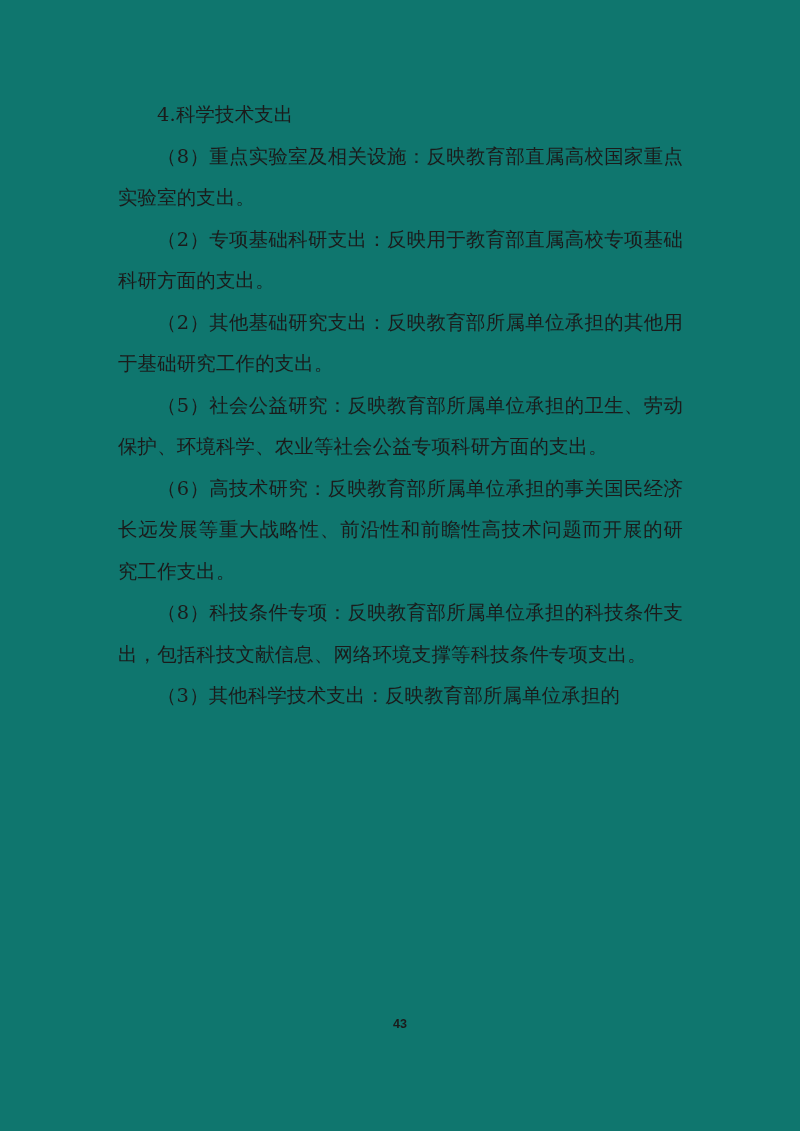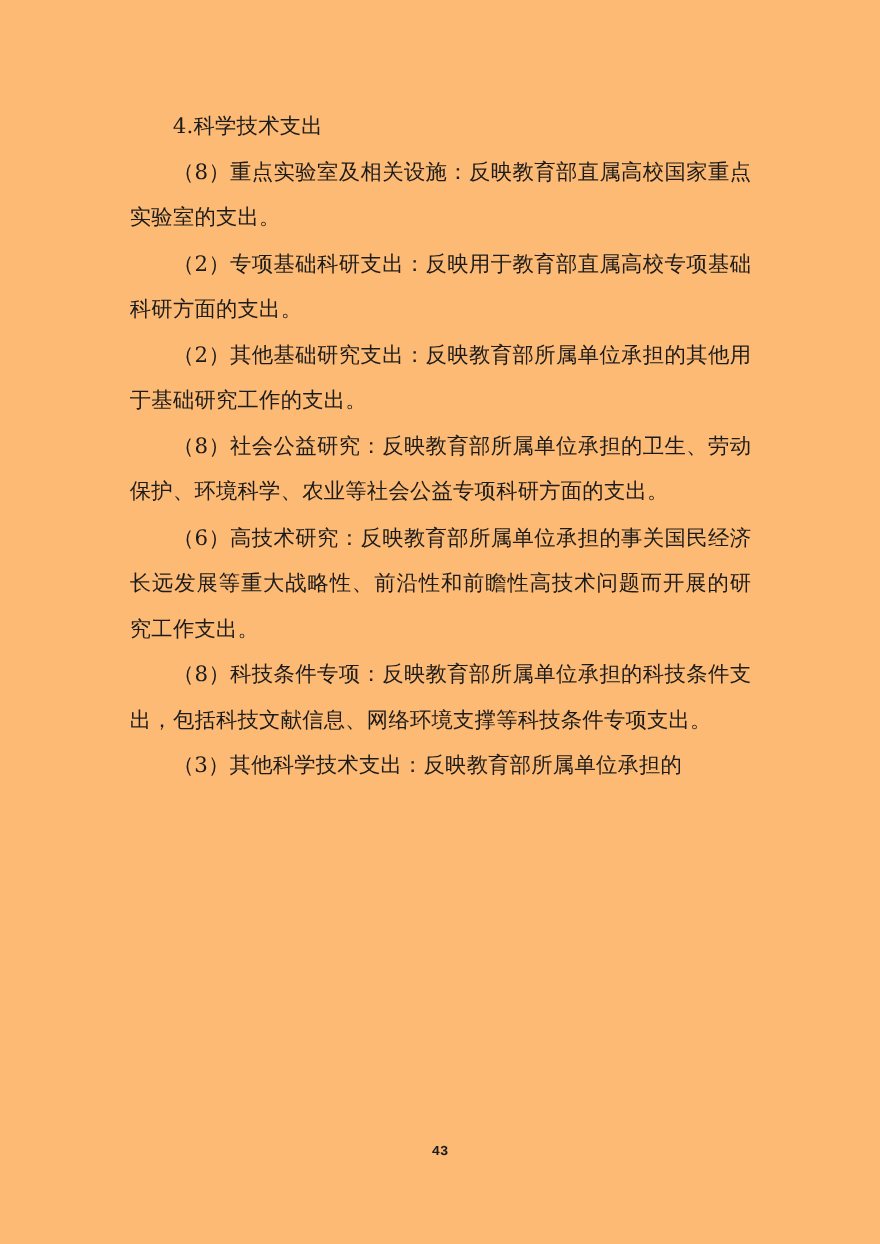--- a/index.html
+++ b/index.html
@@ -4,21 +4,21 @@
 <style>
   html, body {
     margin: 0;
     padding: 0;
     background: #f0f0f0;
   }
   .page {
     position: relative;
     width: 800px;
     height: 1131px;
-    background: #fdba74;
+    background: #0f766e;
     margin: 0 auto;
     overflow: hidden;
     box-sizing: border-box;
   }
   .content {
     position: absolute;
     left: 118px;
     top: 94px;
     width: 565px;
   }
@@ -31,36 +31,36 @@
     text-justify: inter-character;
     text-indent: 39px;
     margin: 0 0 0 0;
     letter-spacing: 0.2px;
     word-break: break-all;
   }
   .page-number {
     position: absolute;
     left: 0;
     right: 0;
-    top: 1040px;
+    top: 1017px;
     text-align: center;
-    font-family: Liberation Mono, monospace;
+    font-family: Liberation Sans, sans-serif;
     font-size: 12.5px;
     font-weight: bold;
     color: #1b1b1b;
   }
 </style>
 </head>
 <body>
 
 <div class="page">
   <div class="content">
     <p class="para">4.科学技术支出</p>
     <p class="para">（8）重点实验室及相关设施：反映教育部直属高校国家重点实验室的支出。</p>
     <p class="para">（2）专项基础科研支出：反映用于教育部直属高校专项基础科研方面的支出。</p>
     <p class="para">（2）其他基础研究支出：反映教育部所属单位承担的其他用于基础研究工作的支出。</p>
-    <p class="para">（8）社会公益研究：反映教育部所属单位承担的卫生、劳动保护、环境科学、农业等社会公益专项科研方面的支出。</p>
+    <p class="para">（5）社会公益研究：反映教育部所属单位承担的卫生、劳动保护、环境科学、农业等社会公益专项科研方面的支出。</p>
     <p class="para">（6）高技术研究：反映教育部所属单位承担的事关国民经济长远发展等重大战略性、前沿性和前瞻性高技术问题而开展的研究工作支出。</p>
     <p class="para">（8）科技条件专项：反映教育部所属单位承担的科技条件支出，包括科技文献信息、网络环境支撑等科技条件专项支出。</p>
     <p class="para">（3）其他科学技术支出：反映教育部所属单位承担的</p>
   </div>
   <div class="page-number">43</div>
 </div>
 
 </body></html>

